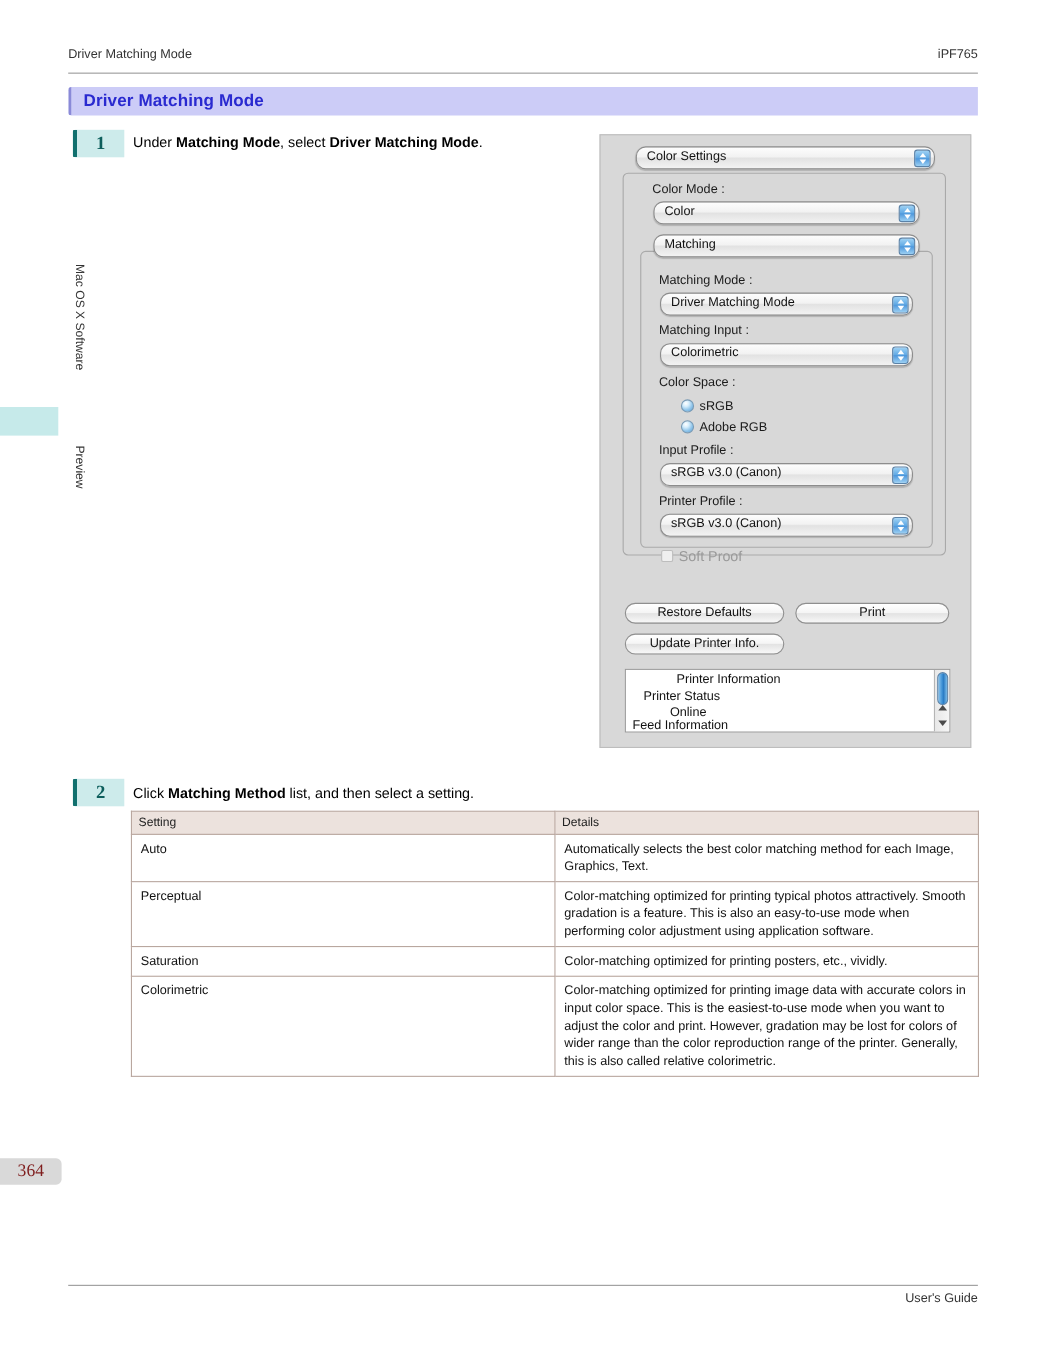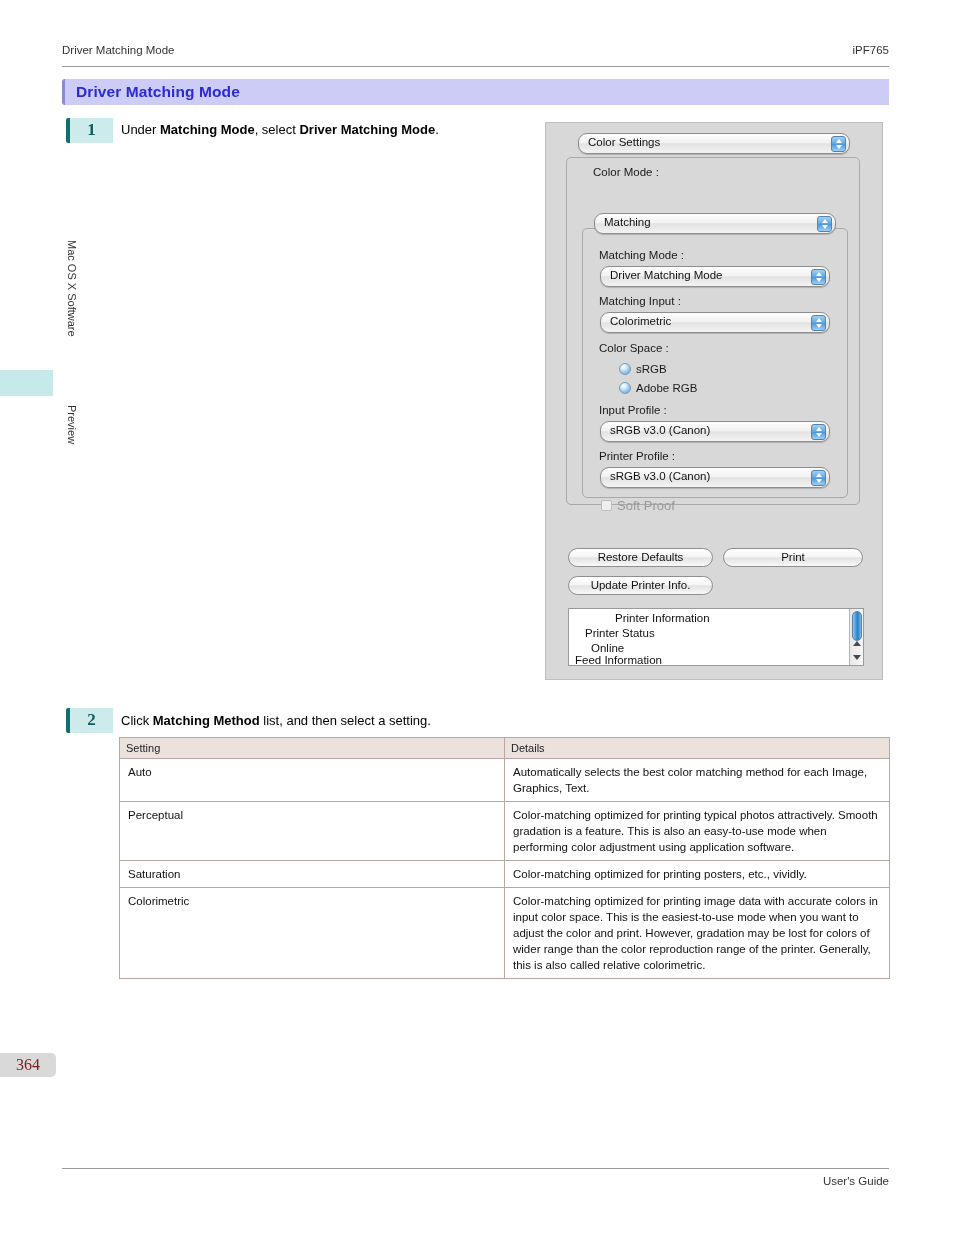--- a/index.html
+++ b/index.html
@@ -347,20 +347,24 @@
 
   <div class="mac-popup" style="left:32px; top:10px; width:272px; height:21px;">
     <span class="lbl">Color Settings</span>
     <span class="arrows"></span>
   </div>
 
   <div class="grp-box" style="left:20px; top:34px; width:294px; height:348px;"></div>
 
   <div class="fig-label" style="left:47px; top:43px;">Color Mode :</div>
 
+  <div class="mac-popup" style="left:48px; top:60px; width:242px; height:21px;">
+    <span class="lbl">Color</span>
+    <span class="arrows"></span>
+  </div>
 
   <div class="grp-box" style="left:36px; top:105px; width:266px; height:270px;"></div>
 
   <div class="mac-popup" style="left:48px; top:90px; width:242px; height:21px;">
     <span class="lbl">Matching</span>
     <span class="arrows"></span>
   </div>
 
   <div class="fig-label" style="left:53px; top:126px;">Matching Mode :</div>
 
@@ -403,21 +407,21 @@
     <span class="chk-box"></span><span>Soft Proof</span>
   </div>
 
   <div class="mac-btn" style="left:22px; top:425px; width:145px;">Restore Defaults</div>
   <div class="mac-btn" style="left:177px; top:425px; width:140px;">Print</div>
   <div class="mac-btn" style="left:22px; top:453px; width:145px;">Update Printer Info.</div>
 
   <div class="info-list" style="left:22px; top:485px; width:296px; height:58px;">
     <span class="ln" style="left:6px;  top:3px;padding-left:40px;">Printer Information</span>
     <span class="ln" style="left:16px; top:18px;">Printer Status</span>
-    <span class="ln" style="left:22px; top:33px;">Online</span>
+    <span class="ln" style="left:40px; top:33px;">Online</span>
     <span class="ln" style="left:6px;  top:45px;">Feed Information</span>
     <div class="scroll-track">
       <div class="scroll-thumb"></div>
       <span class="scroll-arrow sa-up"></span>
       <span class="scroll-arrow sa-dn"></span>
     </div>
   </div>
 
 </div>
 

